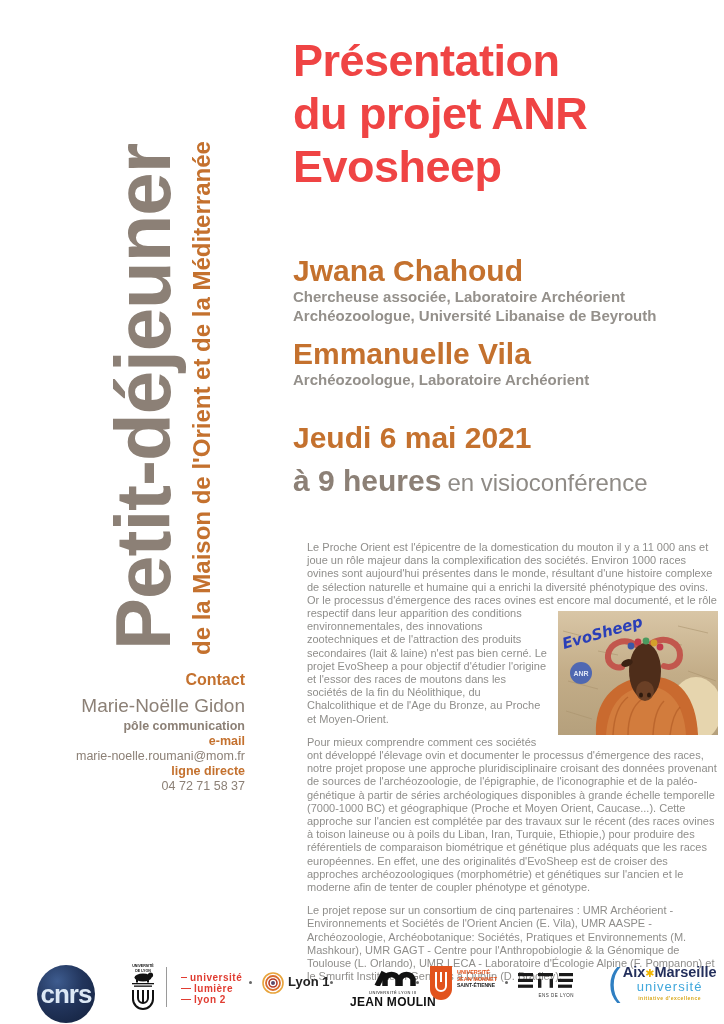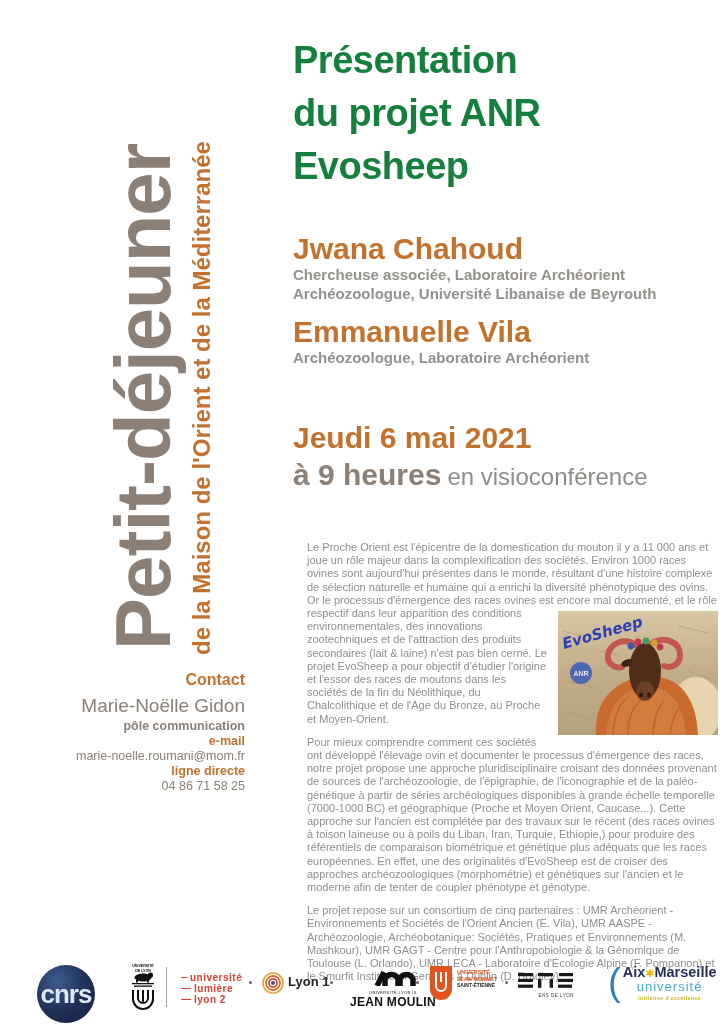--- a/index.html
+++ b/index.html
@@ -21,29 +21,29 @@
   
   .contact{position:absolute;left:30px;top:671px;width:215px;text-align:right;}
   .contact .heading{font-size:16px;font-weight:700;color:#c4712e;margin-bottom:6px;}
   .contact .name{font-size:19px;color:#8c8076;margin-bottom:2px;}
   .contact .small{font-size:12.5px;line-height:15px;color:#8c8076;}
   .contact .label{font-size:12.5px;line-height:15px;font-weight:700;color:#c4712e;}
   .contact .bold-gray{font-weight:700;}
   
   .main-title{
     position:absolute;left:293px;top:34px;
-    font-size:38px;line-height:53px;font-weight:700;color:#15803d;letter-spacing:-0.5px;
-  }
-  .speakers{position:absolute;left:293px;top:232px;}
+    font-size:45px;line-height:53px;font-weight:700;color:#ef4444;letter-spacing:-0.5px;
+  }
+  .speakers{position:absolute;left:293px;top:254px;}
   .speaker-name{font-size:30px;line-height:33px;font-weight:700;color:#c4712e;}
   .speaker-role{font-size:15px;line-height:19px;font-weight:700;color:#94908b;}
   .speaker + .speaker{margin-top:12px;}
   .datetime{position:absolute;left:293px;top:419px;}
   .date-line{font-size:30px;line-height:38px;font-weight:700;color:#c4712e;}
-  .time-line{font-size:30px;line-height:36px;font-weight:700;color:#8c8076;text-align:right;}
+  .time-line{font-size:30px;line-height:48px;font-weight:700;color:#8c8076;text-align:right;}
   .mode{font-size:24px;font-weight:400;color:#8f8b86;margin-left:6px;}
   
   .bodytext{
     position:absolute;left:291px;top:541px;width:427px;
     font-size:11px;line-height:13.2px;color:#8f8e8b;
   }
   .bodytext p{margin:0 0 10px 16px;}
   .sheep-float{float:right;width:160px;height:124px;margin:4px 0 6px 10px;display:block;}
   .sheep-float svg{display:block;width:160px;height:124px;}
   
@@ -84,21 +84,21 @@
   <div class="v-title">Petit-déjeuner</div>
   <div class="v-subtitle">de la Maison de l'Orient et de la Méditerranée</div>
 
   <div class="contact">
     <div class="heading">Contact</div>
     <div class="name">Marie-Noëlle Gidon</div>
     <div class="small bold-gray">pôle communication</div>
     <div class="label">e-mail</div>
     <div class="small">marie-noelle.roumani@mom.fr</div>
     <div class="label">ligne directe</div>
-    <div class="small">04 86 71 58 25</div>
+    <div class="small">04 72 71 58 37</div>
   </div>
 
   <div class="main-title">
     <div>Présentation</div>
     <div>du projet ANR</div>
     <div>Evosheep</div>
   </div>
 
   <div class="speakers">
     <div class="speaker">

